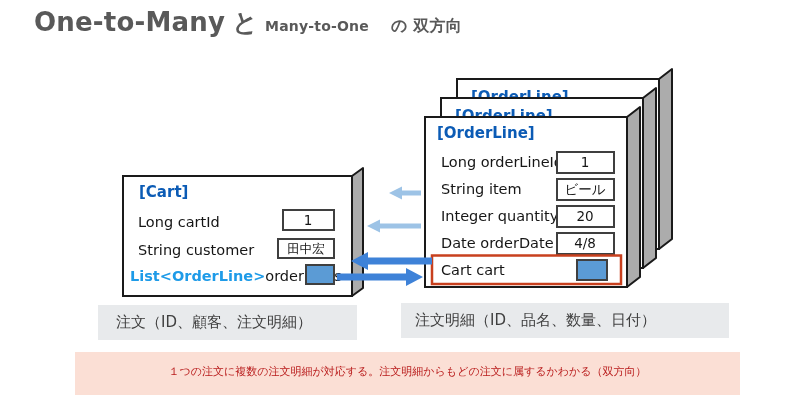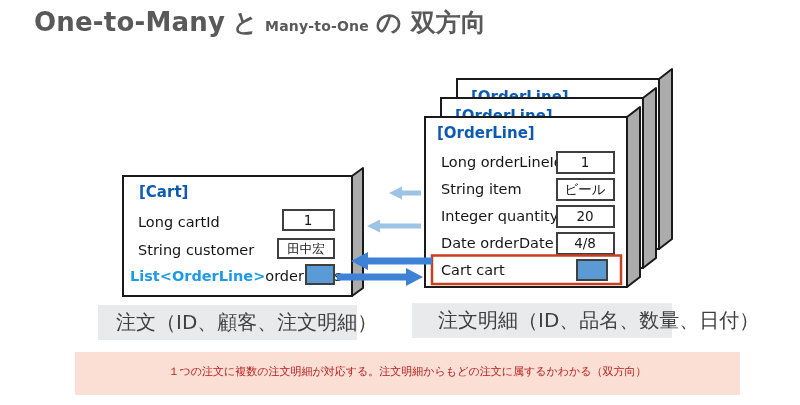--- a/index.html
+++ b/index.html
@@ -8,44 +8,44 @@
     font-family:"DejaVu Sans","Liberation Sans",sans-serif;
   }
   
   #title{
     position:absolute;left:34px;top:6px;color:#595959;font-weight:700;
     white-space:nowrap;letter-spacing:0.2px;
   }
   #title .t-big{font-size:26px;text-align:right;}
   #title .t-mid{font-size:14px;}
   #title .t-jp{font-size:25px;margin:0 7px;}
-  #title .t-jp2{font-size:25px;margin-left:7px;}
+  #title .t-jp2{font-size:16px;margin-left:22px;}
   
   #diagram{position:absolute;left:0;top:0;width:800px;height:405px;}
   svg text{font-family:"DejaVu Sans","Liberation Sans",sans-serif;fill:#161616;}
   .card-face{fill:#ffffff;stroke:#1a1a1a;stroke-width:2;}
   .card-edge{fill:#acacac;stroke:#1a1a1a;stroke-width:2;stroke-linejoin:round;}
   .card-title{font-size:15px;font-weight:700;fill:#0b5bb5;}
   .field-label{font-size:14.5px;}
   .value-rect{fill:#ffffff;stroke:#3f3f3f;stroke-width:2;}
   .value-text{font-size:13.5px;text-anchor:middle;}
   .ref-rect{fill:#5b9bd5;stroke:#3f3f3f;stroke-width:2;}
   .hl-rect{fill:none;stroke:#c8401e;stroke-width:2.5;}
   .arrow-light{stroke:#9dc3e6;stroke-width:5;}
   .arrow-dark{stroke:#3e82d8;stroke-width:7;}
   .head-light{fill:#9dc3e6;}
   .head-dark{fill:#3e82d8;}
   .list-type{fill:#1e9be8;font-weight:700;}
   
   .caption{
     position:absolute;height:35px;line-height:35px;background:#e8eaec;
-    color:#3f3f3f;font-size:20px;white-space:nowrap;
+    color:#3f3f3f;font-size:15px;white-space:nowrap;
   }
   #caption-cart{left:98px;top:305px;width:259px;padding-left:18px;box-sizing:border-box;}
-  #caption-orderline{left:412px;top:303px;width:260px;padding-left:26px;box-sizing:border-box;}
+  #caption-orderline{left:401px;top:303px;width:328px;padding-left:14px;box-sizing:border-box;}
   
   #banner{
     position:absolute;left:75px;top:352px;width:665px;height:43px;line-height:39px;
     background:#fbdfd5;color:#b91c1c;font-size:11px;text-align:center;white-space:nowrap;
   }
 </style>
 </head>
 <body>
 
 <div id="stage">

